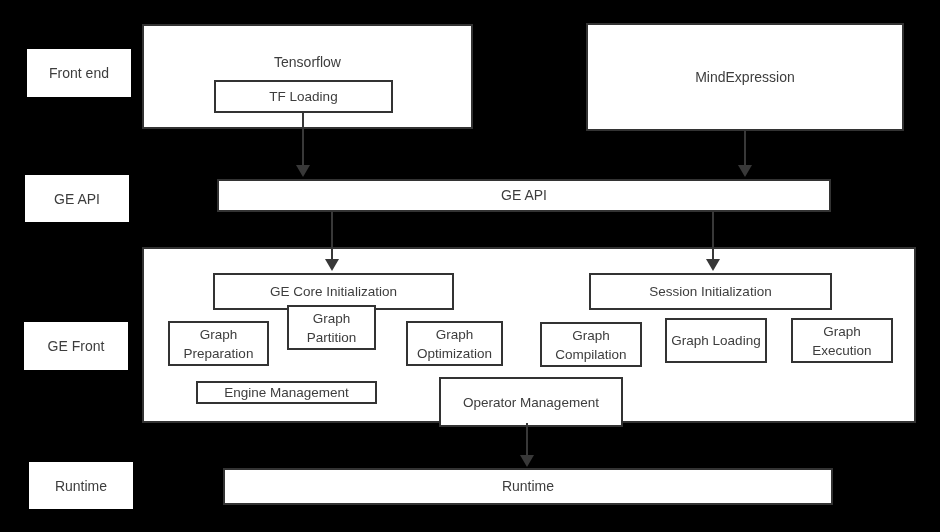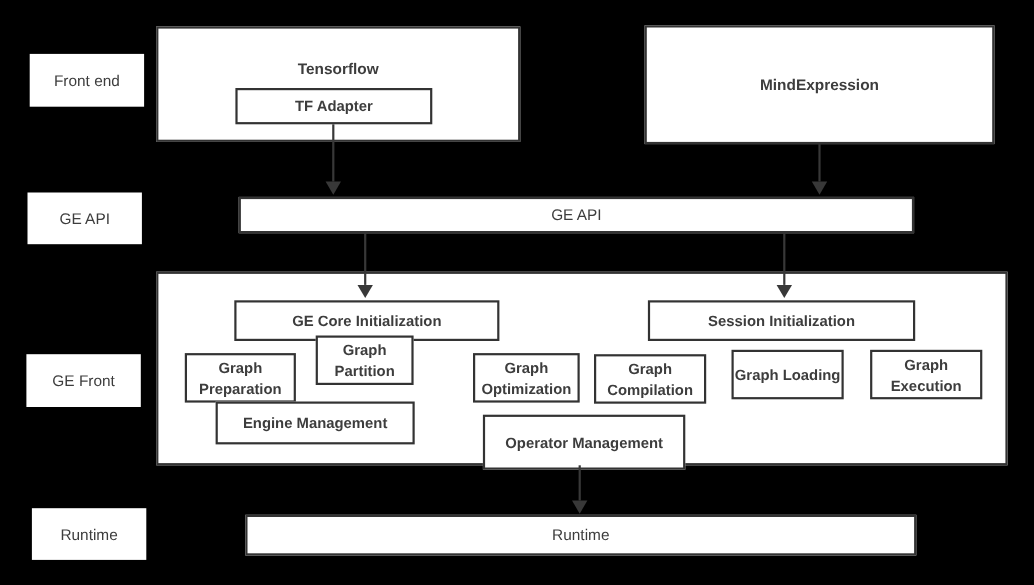--- a/index.html
+++ b/index.html
@@ -18,21 +18,21 @@
   .label-box{
     background:var(--fill);display:flex;align-items:center;justify-content:center;
     font-size:14px;color:var(--text);
   }
   .box{
     background:var(--fill);border:2px solid var(--line);
     display:flex;align-items:center;justify-content:center;text-align:center;
     font-size:13.5px;color:var(--text);line-height:19px;
   }
   .outer-box{
-    background:var(--fill);border:2px solid var(--line);font-weight:bold;
+    background:var(--fill);border:2px solid var(--line);
   }
   .outer-title{
     position:absolute;left:0;right:0;text-align:center;font-size:14px;color:var(--text);
   }
   .center-title{
     position:absolute;inset:0;display:flex;align-items:center;justify-content:center;
     font-size:14px;color:var(--text);
   }
   .arrow{
     display:flex;flex-direction:column;align-items:center;width:16px;z-index:6;
@@ -49,42 +49,42 @@
 
 <div class="stage">
 
   <div class="abs label-box" style="left:27px;top:49px;width:104px;height:48px">Front end</div>
   <div class="abs label-box" style="left:25px;top:175px;width:104px;height:47px">GE API</div>
   <div class="abs label-box" style="left:24px;top:322px;width:104px;height:48px">GE Front</div>
   <div class="abs label-box" style="left:29px;top:462px;width:104px;height:47px">Runtime</div>
 
   <div class="abs outer-box" style="left:142px;top:24px;width:331px;height:105px">
     <div class="outer-title" style="top:28px">Tensorflow</div>
-    <div class="abs box" style="left:70px;top:54px;width:179px;height:33px">TF Adapter</div>
+    <div class="abs box" style="left:70px;top:54px;width:179px;height:33px">TF Loading</div>
   </div>
 
   <div class="abs outer-box" style="left:586px;top:23px;width:318px;height:108px">
     <div class="center-title">MindExpression</div>
   </div>
 
   <div class="abs box" style="left:217px;top:179px;width:614px;height:33px;font-size:14px">GE API</div>
 
   <div class="abs outer-box" style="left:142px;top:247px;width:774px;height:176px">
 
     <div class="abs box" style="left:69px;top:24px;width:241px;height:37px">GE Core Initialization</div>
     <div class="abs box" style="left:445px;top:24px;width:243px;height:37px">Session Initialization</div>
 
     <div class="abs box" style="left:24px;top:72px;width:101px;height:45px">Graph Preparation</div>
     <div class="abs box" style="left:143px;top:56px;width:89px;height:45px">Graph Partition</div>
-    <div class="abs box" style="left:286px;top:72px;width:97px;height:45px">Graph Optimization</div>
+    <div class="abs box" style="left:262px;top:72px;width:97px;height:45px">Graph Optimization</div>
     <div class="abs box" style="left:396px;top:73px;width:102px;height:45px">Graph Compilation</div>
     <div class="abs box" style="left:647px;top:69px;width:102px;height:45px">Graph Execution</div>
     <div class="abs box" style="left:521px;top:69px;width:102px;height:45px">Graph Loading</div>
 
-    <div class="abs box" style="left:52px;top:116px;width:181px;height:39px">Engine Management</div>
+    <div class="abs box" style="left:52px;top:132px;width:181px;height:23px">Engine Management</div>
     <div class="abs box" style="left:295px;top:128px;width:184px;height:50px">Operator Management</div>
   </div>
 
   <div class="abs box" style="left:223px;top:468px;width:610px;height:37px;font-size:14px">Runtime</div>
 
   <div class="abs arrow" style="left:295px;top:113px;height:64px">
     <div class="shaft"></div>
     <div class="head"></div>
   </div>
   <div class="abs arrow" style="left:737px;top:131px;height:46px">

